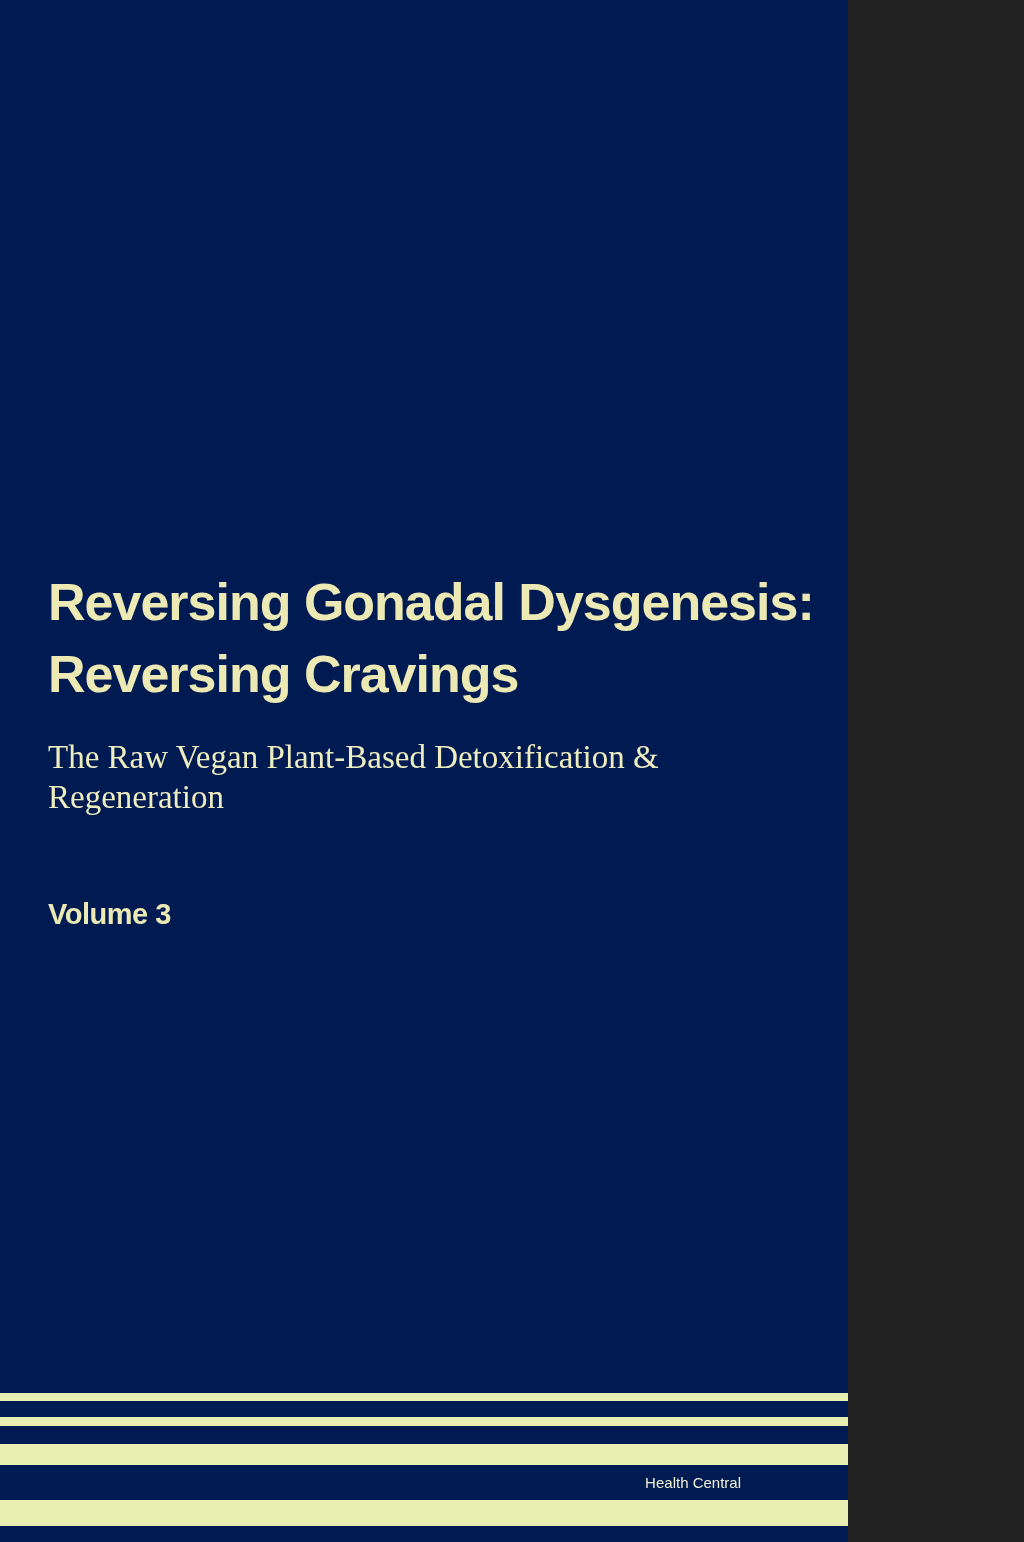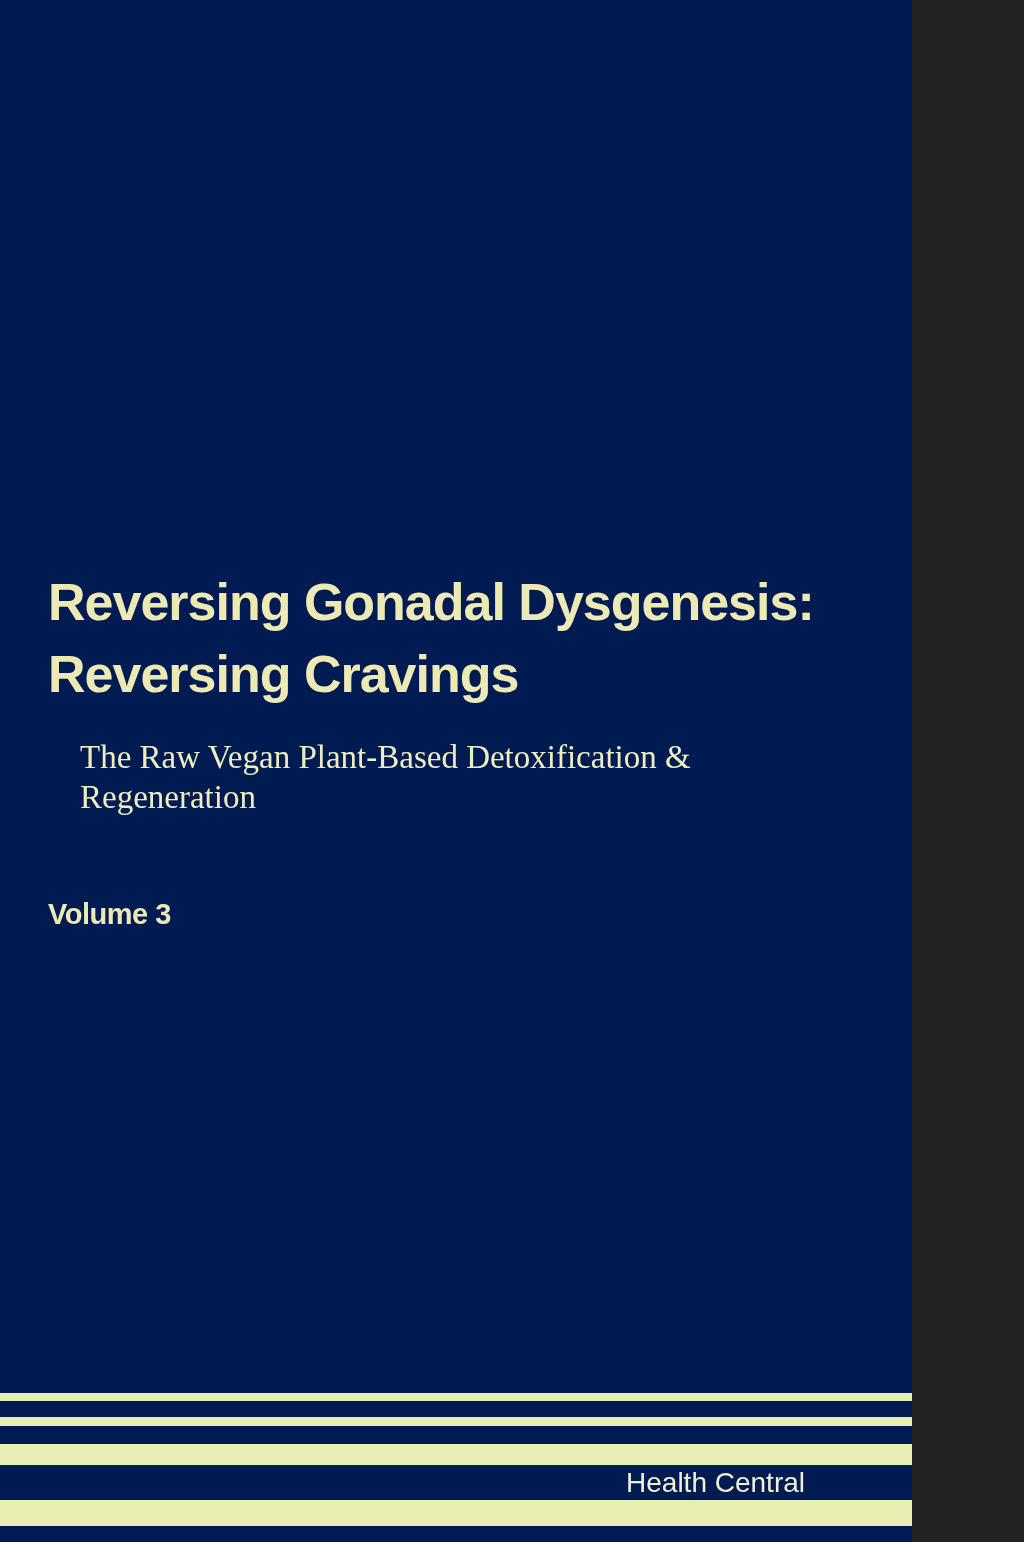--- a/index.html
+++ b/index.html
@@ -9,21 +9,21 @@
     --stripe-cream: #e9efb3;
     --publisher-text: #f1f0d6;
   }
   * { margin: 0; padding: 0; box-sizing: border-box; }
   body {
     font-family: "Liberation Sans", sans-serif;
     background: #222;
   }
   .cover {
     position: relative;
-    width: 912px;
+    width: 848px;
     height: 1542px;
     background: var(--background, #001b52);
     overflow: hidden;
     text-decoration: underline;
   }
   .title-block {
     position: absolute;
     left: 48px;
     right: 30px;
     top: 566px;
@@ -34,21 +34,20 @@
     font-size: 52px;
     line-height: 72px;
     letter-spacing: -1px;
     color: var(--title-text, #ece9b4);
   }
   .subtitle-block {
     position: absolute;
     left: 48px;
     right: 60px;
     top: 737px;
-    margin-left: 32px;
   }
   .subtitle-line {
     font-family: "Liberation Serif", serif;
     font-weight: 400;
     font-size: 33px;
     line-height: 40px;
     color: var(--subtitle-text, #eeedc0);
   }
   .volume-label {
     position: absolute;
@@ -77,21 +76,21 @@
   .s2 { height: 16px; }
   .s3 { height: 9px; }
   .s4 { height: 18px; }
   .s5 { height: 21px; }
   .s6 { height: 35px; display: flex; align-items: center; justify-content: flex-end; padding-right: 107px; }
   .s7 { height: 26px; }
   .s8 { height: 16px; }
   .publisher-name {
     font-family: "Liberation Sans", sans-serif;
     font-weight: 400;
-    font-size: 28px;
+    font-size: 15px;
     color: var(--publisher-text, #f1f0d6);
     margin-left: 12px;
   }
 </style>
 </head>
 <body>
 
 <div class="cover">
 
   <div class="title-block">

